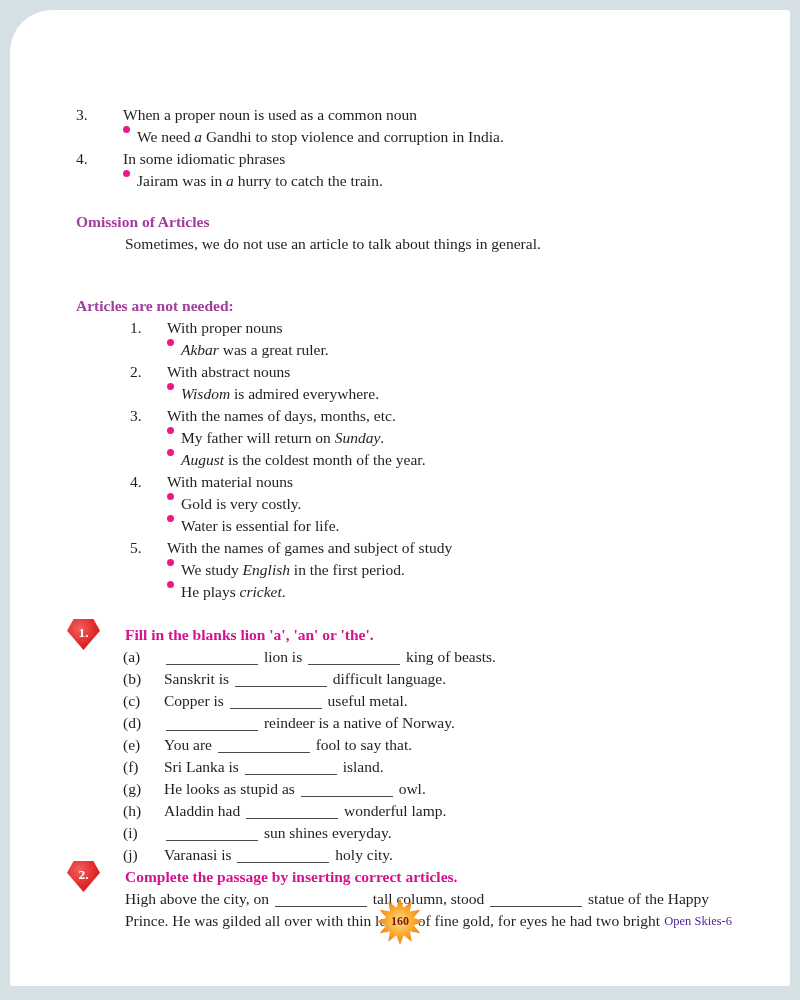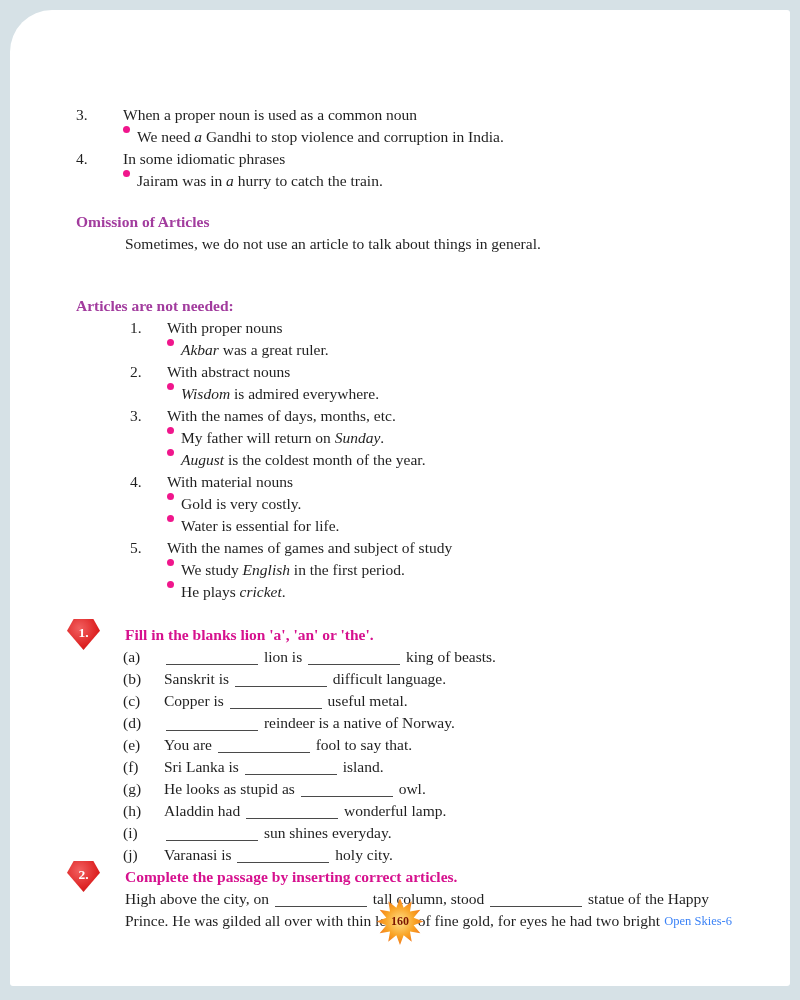--- a/index.html
+++ b/index.html
@@ -76,21 +76,21 @@
   .passage { margin-left: 49px; margin-right: 2px; }
   .footer { position: absolute; left: 0; right: 0; bottom: 40px; height: 48px; }
   .star {
     position: absolute; left: 50%; top: 0; transform: translateX(-50%);
     width: 47px; height: 47px;
     clip-path: polygon(50% 0%,57.8% 21%,75% 6.7%,71.2% 28.8%,93.3% 25%,79% 42.2%,100% 50%,79% 57.8%,93.3% 75%,71.2% 71.2%,75% 93.3%,57.8% 79%,50% 100%,42.2% 79%,25% 93.3%,28.8% 71.2%,6.7% 75%,21% 57.8%,0% 50%,21% 42.2%,6.7% 25%,28.8% 28.8%,25% 6.7%,42.2% 21%);
     background: radial-gradient(circle, #ffe08a 0%, #f9a325 45%, #ef6c1a 80%, #e8541d 100%);
     display: flex; align-items: center; justify-content: center;
   }
   .star-num { font-size: 12px; font-weight: bold; color: #7c1500; }
-  .book-title { position: absolute; right: 58px; top: 16px; font-size: 12.5px; color: #3b82f6; }
+  .book-title { position: absolute; right: 58px; top: 16px; font-size: 12.5px; color: #4c1d95; }
 </style>
 </head>
 <body>
 
 <div class="page">
   <div class="content">
 
     <div id="intro-list">
   <div class="num-item">
     <span class="num">3.</span>

